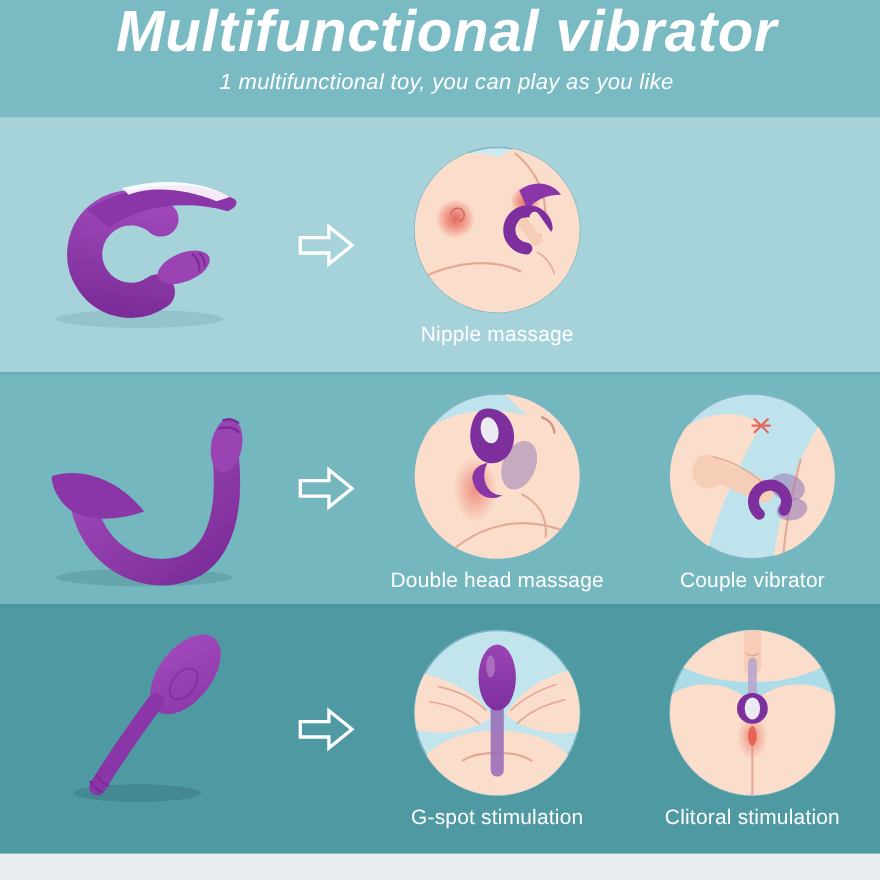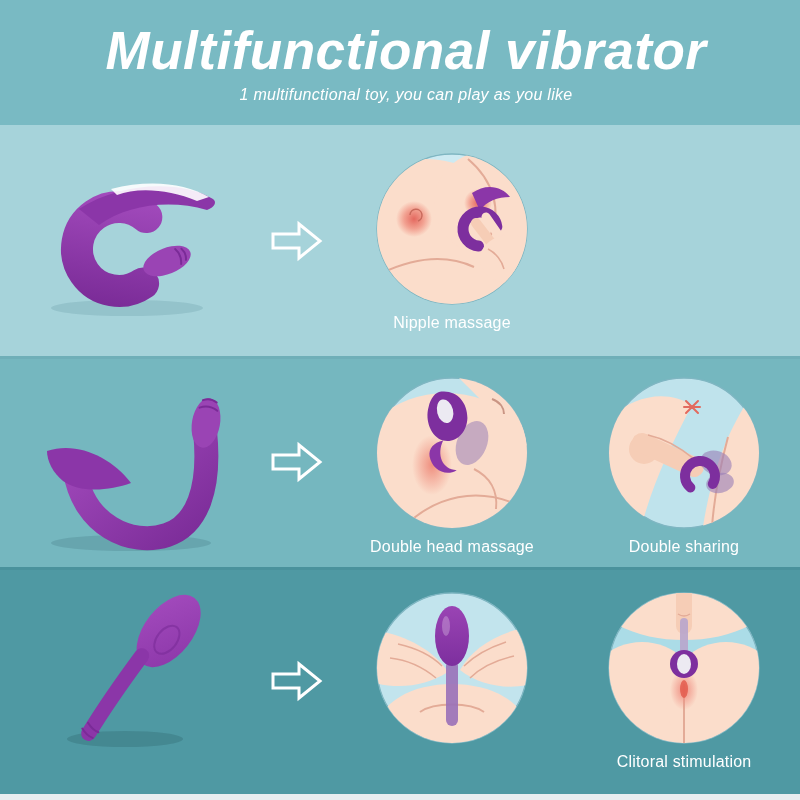--- a/index.html
+++ b/index.html
@@ -3,46 +3,46 @@
 <meta charset="utf-8">
 <style>
   html,body{margin:0;padding:0;background:#e8eef0;}
   .poster{
     position:relative;width:800px;height:800px;overflow:hidden;
     font-family:"Liberation Sans",sans-serif;
     -webkit-font-smoothing:antialiased;
   }
   
   .header{
-    height:125px;background:var(--header-bg,#79bac3);
-    display:flex;flex-direction:column;align-items:center;justify-content:center;padding-left:12px;
+    height:107px;background:var(--header-bg,#79bac3);
+    display:flex;flex-direction:column;align-items:center;padding-left:12px;
   }
   .title{
     color:#fff;font-size:53px;font-weight:bold;font-style:italic;
     line-height:1;letter-spacing:0.5px;margin-top:2px;
   }
   .subtitle{
-    color:#fff;font-size:16px;font-style:italic;margin-top:9px;letter-spacing:0.3px;
+    color:#fff;font-size:20px;font-style:italic;margin-top:9px;letter-spacing:0.3px;
   }
   
   .band{display:flex;align-items:center;position:relative;}
   .band.r1{height:231px;background:var(--row1-bg,#a6d3da);}
   .band.r2{height:211px;background:var(--row2-bg,#75b7bf);box-shadow:inset 0 3px 0 rgba(0,40,50,.05);}
   .band.r3{height:227px;background:var(--row3-bg,#4f99a3);box-shadow:inset 0 3px 0 rgba(0,40,50,.06);}
   .product-box{width:256px;display:flex;align-items:center;justify-content:center;flex:0 0 auto;}
   .arrow-box{width:80px;display:flex;align-items:center;justify-content:center;flex:0 0 auto;}
   .uses{flex:1;display:flex;}
   .use{
     width:232px;display:flex;flex-direction:column;align-items:center;flex:0 0 auto;
   }
   .vignette{
     width:152px;height:152px;border-radius:50%;display:block;
   }
   .caption{
-    color:var(--caption-text,#fff);font-size:16px;margin-top:9px;letter-spacing:0.2px;
+    color:var(--caption-text,#fff);font-size:19px;margin-top:9px;letter-spacing:0.2px;
     text-align:center;white-space:nowrap;
   }
   .r1 .use{margin-top:4px;}
   .r2 .use{margin-top:10px;}
   .r3 .use{margin-top:2px;}
   .r2 .product-box{margin-top:10px;}
   .r3 .product-box{margin-top:4px;}
 </style>
 </head>
 <body>
@@ -180,21 +180,21 @@
             <path d="M 120 60 C 112 90 106 122 104 150" stroke="#e3ab97" stroke-width="2" fill="none"></path>
             <path d="M 78 24 l 12 12 M 90 24 l -12 12 M 76 30 l 16 0" stroke="#e26a5e" stroke-width="2" stroke-linecap="round"></path>
             <circle cx="36" cy="72" r="15" fill="#f6cdb6"></circle>
             <path d="M 34 66 L 86 90" stroke="#f6cdb6" stroke-width="20" stroke-linecap="round"></path>
             <path d="M 40 58 C 58 62 74 72 86 82" stroke="#e3ab97" stroke-width="1.5" fill="none"></path>
             <ellipse cx="108" cy="86" rx="16" ry="12" fill="#9a7fb8" opacity="0.6" transform="rotate(18 108 86)"></ellipse>
             <ellipse cx="112" cy="106" rx="14" ry="10" fill="#9a7fb8" opacity="0.6" transform="rotate(-12 112 106)"></ellipse>
             <circle cx="92" cy="99" r="15" fill="none" stroke="#7d2f9e" stroke-width="10" stroke-linecap="round" stroke-dasharray="68 27" transform="rotate(130 92 99)"></circle>
           </g>
         </svg>
-        <div class="caption">Double sharing</div>
+        <div class="caption">Couple vibrator</div>
       </div>
     </div>
   </div>
 
   <div class="band r3">
     <div class="product-box">
       <svg width="190" height="184" viewBox="0 0 190 184">
         <defs>
           <linearGradient id="p3g" x1="0" y1="0" x2="1" y2="1">
             <stop offset="0" stop-color="#a44cbe"></stop>
@@ -233,20 +233,21 @@
             <path d="M 156 34 C 122 40 96 56 84 78 C 104 94 132 98 156 92 Z" fill="#fbddcb"></path>
             <ellipse cx="76" cy="136" rx="74" ry="44" fill="#fbddcb"></ellipse>
             <path d="M 22 52 C 40 56 56 64 66 74 M 14 66 C 32 68 48 76 60 86" stroke="#e3ab97" stroke-width="1.5" fill="none"></path>
             <path d="M 130 50 C 112 56 98 64 88 74 M 138 64 C 120 68 104 76 94 86" stroke="#e3ab97" stroke-width="1.5" fill="none"></path>
             <path d="M 44 120 C 58 110 94 110 108 120" stroke="#e3ab97" stroke-width="2" fill="none"></path>
             <path d="M 76 74 L 76 128" stroke="#9a70b8" stroke-width="12" stroke-linecap="round" opacity="0.9"></path>
             <ellipse cx="76" cy="44" rx="17" ry="30" fill="url(#p5g)"></ellipse>
             <ellipse cx="70" cy="34" rx="4" ry="10" fill="#ffffff" opacity="0.25"></ellipse>
           </g>
         </svg>
+        <div class="caption">G-spot stimulation</div>
       </div>
       <div class="use">
         <svg class="vignette" viewBox="0 0 152 152">
           <defs>
             <clipPath id="c6">
                 <circle cx="76" cy="76" r="75"></circle>
               </clipPath>
             <radialGradient id="blg2">
                 <stop offset="0" stop-color="#ef8d80"></stop>
                 <stop offset="1" stop-color="#ef8d80" stop-opacity="0"></stop>

